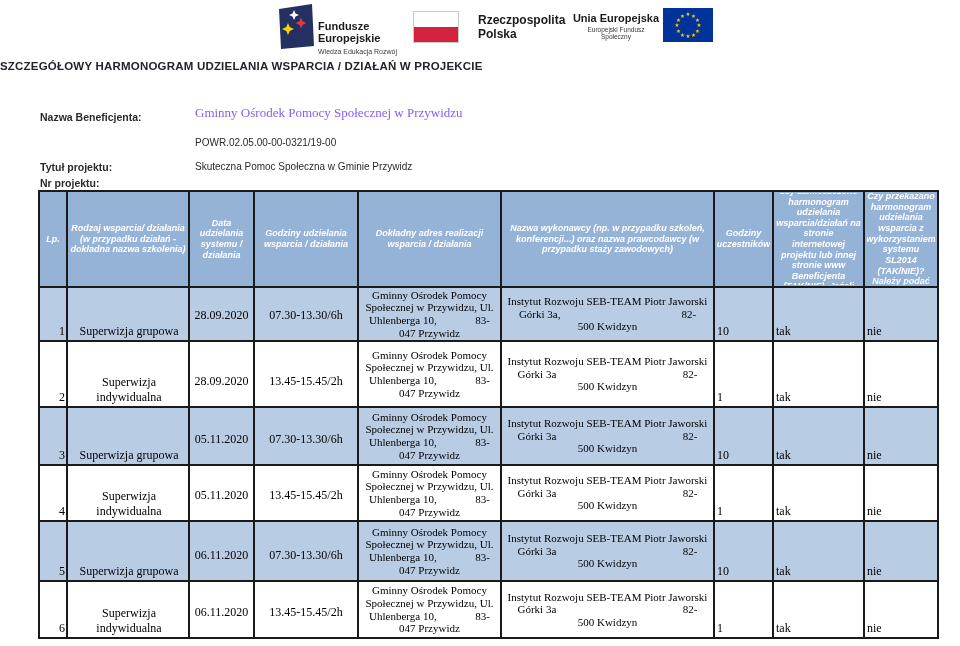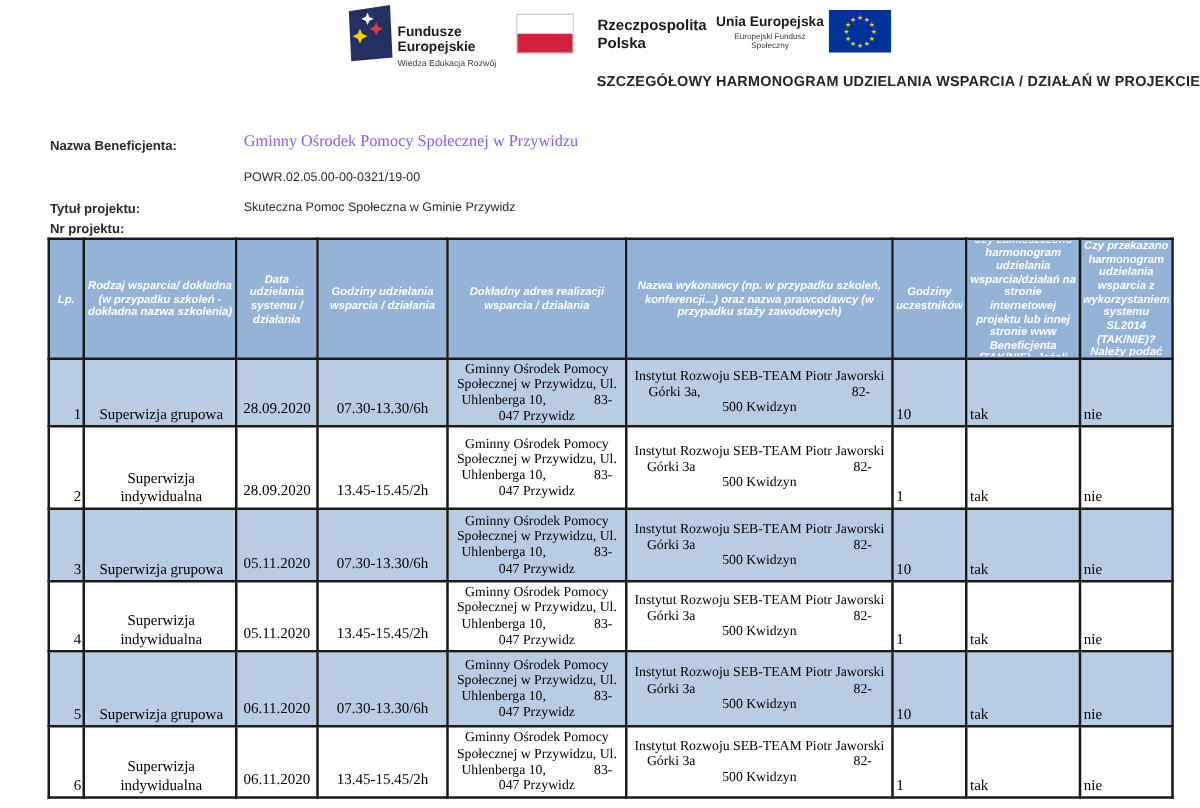--- a/index.html
+++ b/index.html
@@ -16,21 +16,21 @@
   #pl-flag { left:413px; top:11px; width:46px; height:32px; border:1px solid #c9c9c9; }
   #pl-flag .white { height:15px; background:#ffffff; }
   #pl-flag .red   { height:15px; background:#D4213D; }
   #pl-text { left:478px; top:14px; font-size:12px; font-weight:bold; line-height:1.15; color:#1a1a1a; }
   #eu-text { left:572px; top:12px; width:88px; text-align:center; }
   #eu-text .l1 { font-size:11px; font-weight:bold; color:#1a1a1a; }
   #eu-text .sub { font-size:6.5px; margin-top:2px; color:#3a3a3a; }
   #eu-flag { left:663px; top:8px; }
 
   
-  #doc-title { left:0; top:60px; width:960px; text-align:right;
+  #doc-title { left:0; top:60px; width:960px; text-align:left;
                font-size:11.5px; font-weight:bold; letter-spacing:.2px; color:#21242b; }
   .meta-label { left:40px; font-size:10.5px; font-weight:bold; color:#2a2a2a; }
   .meta-value { left:195px; font-size:10px; color:#2a2a2a; }
   #m-ben-label { top:111px; } 
   #m-ben-value { top:105px; font-family:"Liberation Serif", serif; font-size:13px; color:#8b5cf6; }
   #m-nr-label  { top:137px;margin-top:40px; }
   #m-nr-value  { top:137px; }
   #m-tit-label { top:161px; }
   #m-tit-value { top:161px; }
 
@@ -41,21 +41,21 @@
   th, td { border:2px solid var(--border-c,#1a1a1a); overflow:hidden; }
   th { background:var(--header-bg,#95B3D7); color:#fff;
        font-family:"Liberation Sans", sans-serif; font-size:9px;
        font-style:italic; font-weight:bold; padding:0; height:96px; vertical-align:middle; }
   .hclip { height:92px; margin:0 2px; overflow:hidden; display:flex;
            align-items:center; justify-content:center; text-align:center; line-height:1.18; }
   td { font-size:12px; padding:0 2px; background:#ffffff; }
   tr.alt td { background:var(--alt-bg,#B8CCE4); }
   .c-lp    { text-align:right;  vertical-align:bottom; padding:0 1px 1px 0; }
   .c-type  { text-align:center;   vertical-align:bottom; padding:0 1px 1px 3px; }
-  .c-date, .c-hours { text-align:center; vertical-align:bottom; padding-bottom:6px; }
+  .c-date, .c-hours { text-align:center; vertical-align:bottom; padding-bottom:17px; }
   .c-addr, .c-contr { text-align:center; vertical-align:middle; white-space:pre-wrap;
                       font-size:11px; line-height:1.14; }
   .c-num, .c-pub, .c-sl { text-align:left; vertical-align:bottom; padding-bottom:1px; }
 </style>
 </head>
 <body>
 
 <svg id="fe-flag" class="abs" width="38" height="46" viewBox="0 0 38 46">
   <polygon points="2,5 35,0 37,42 4,45" fill="#242F62"></polygon>
   <polygon points="17,6 18.5,9.5 22,11 18.5,12.5 17,16 15.5,12.5 12,11 15.5,9.5" fill="#ffffff"></polygon>
@@ -123,21 +123,21 @@
       </colgroup>
       <thead>
         <tr>
           <th>
             <div class="hclip">
               <span>Lp.</span>
             </div>
           </th>
           <th>
             <div class="hclip">
-              <span>Rodzaj wsparcia/ dokładna (w przypadku szkoleń - dokładna nazwa szkolenia)</span>
+              <span>Rodzaj wsparcia/ działania (w przypadku działań - dokładna nazwa szkolenia)</span>
             </div>
           </th>
           <th>
             <div class="hclip">
               <span>Data udzielania systemu / działania</span>
             </div>
           </th>
           <th>
             <div class="hclip">
               <span>Godziny udzielania wsparcia / działania</span>

